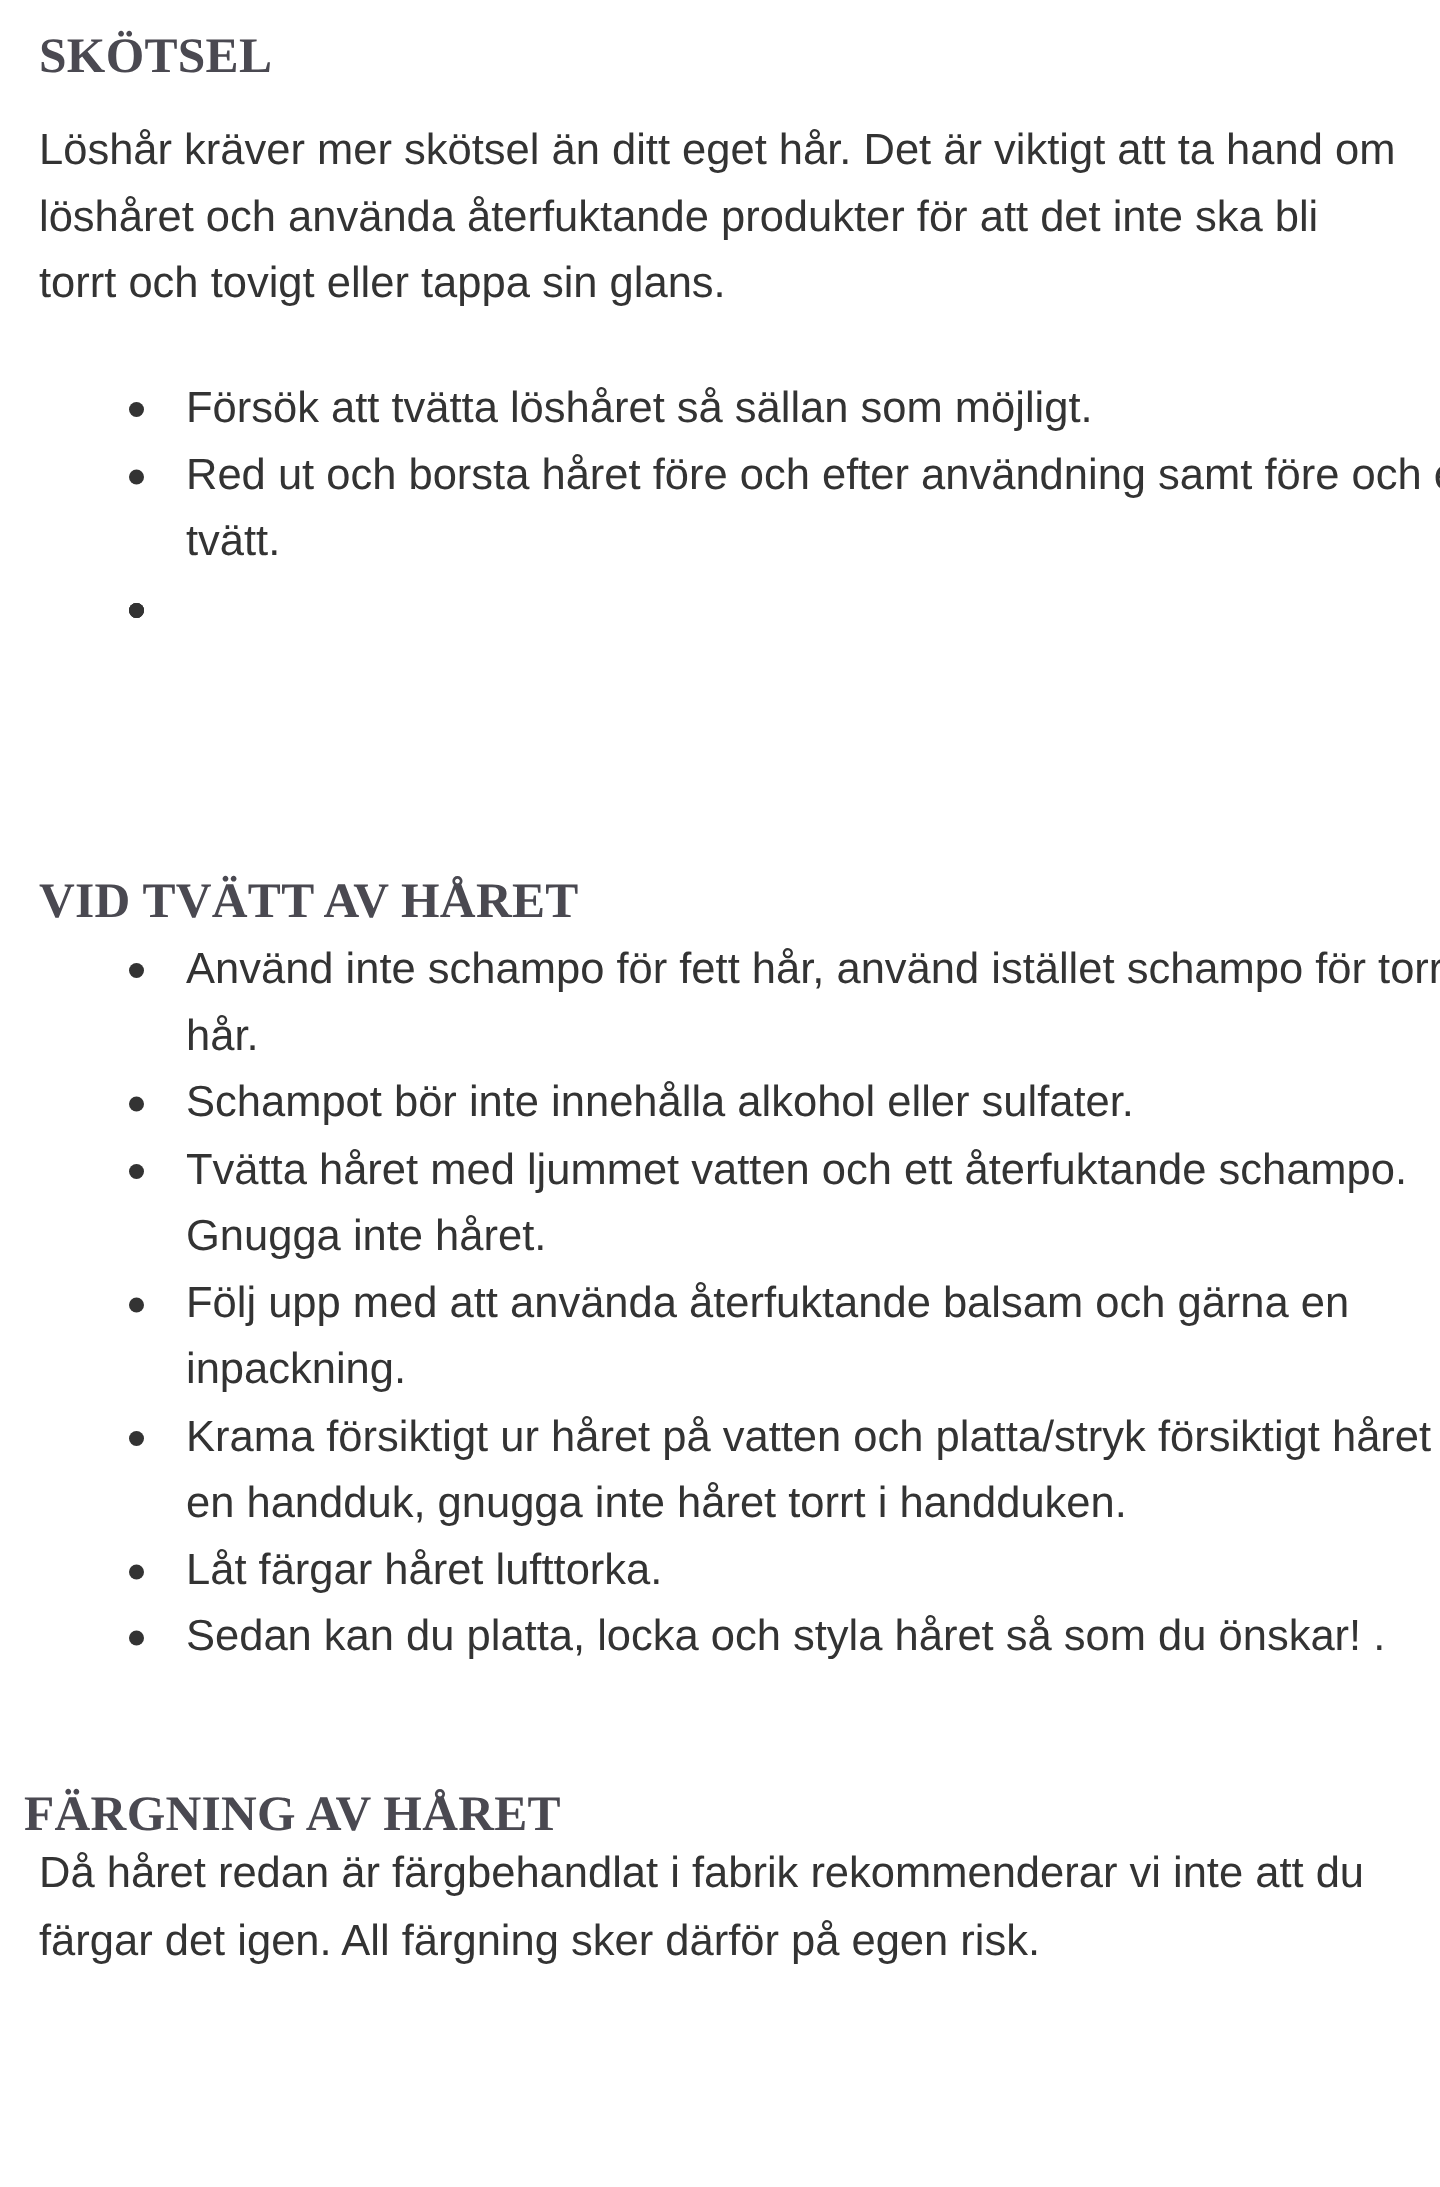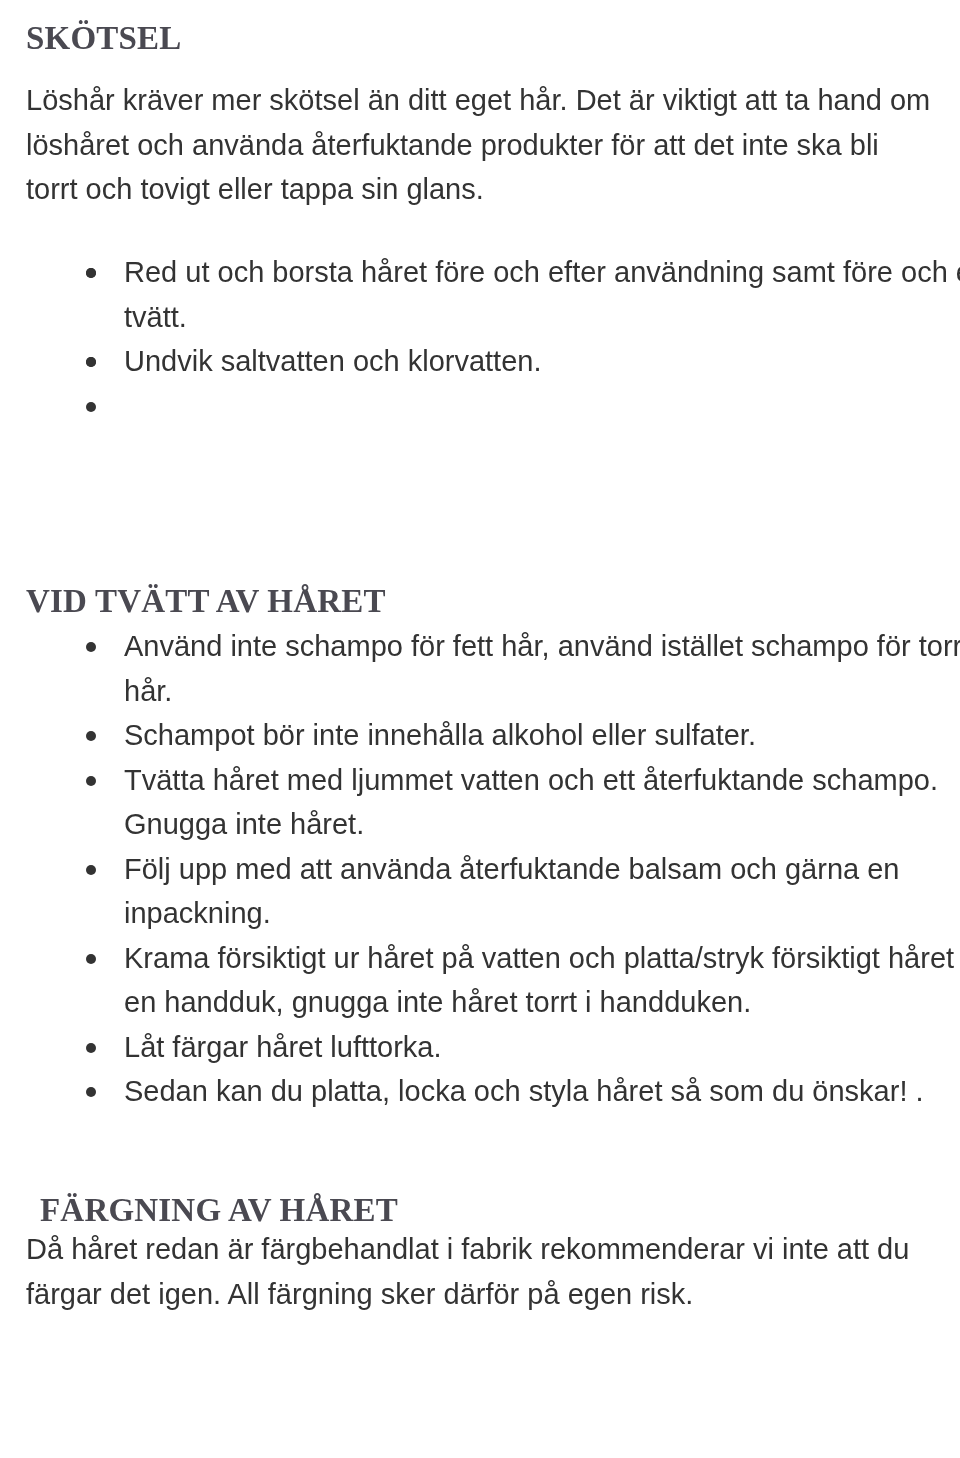--- a/index.html
+++ b/index.html
@@ -42,35 +42,35 @@
     top: 18px;
     width: 10px; height: 10px;
     border-radius: 50%;
     background: #333333;
   }
   #s1-title { position: absolute; top: 18px; left: 26px; }
   #s1-intro { position: absolute; top: 78px; left: 26px; width: 910px; }
   #s1-list  { position: absolute; top: 250px; left: 26px; width: 910px; }
   #s2-title { position: absolute; top: 581px; left: 26px; }
   #s2-list  { position: absolute; top: 624px; left: 26px; width: 910px; }
-  #s3-title { position: absolute; top: 1190px; left: 40px; }
+  #s3-title { position: absolute; top: 1190px; left: 16px; }
   #s3-intro { position: absolute; top: 1227px; left: 26px; width: 910px; }
 </style>
 </head>
 <body>
 
 <div class="page">
 
   <h2 id="s1-title" class="section-title">SKÖTSEL</h2>
   <p id="s1-intro" class="body-text">Löshår kräver mer skötsel än ditt eget hår. Det är viktigt att ta hand om löshåret och använda återfuktande produkter för att det inte ska bli torrt och tovigt eller tappa sin glans.</p>
   <ul id="s1-list" class="bullets">
-    <li><span class="dot"></span></li>
+    <li><span class="dot"></span><span>Försök att tvätta löshåret så sällan som möjligt.</span></li>
     <li><span class="dot"></span><span>Red ut och borsta håret före och efter användning samt före och efter tvätt.</span></li>
     <li><span class="dot"></span></li>
-    <li><span class="dot"></span><span>Undvik saltvatten och klorvatten.</span></li>
+    <li><span class="dot"></span></li>
     <li><span class="dot"></span></li>
   </ul>
 
   <h2 id="s2-title" class="section-title">VID TVÄTT AV HÅRET</h2>
   <ul id="s2-list" class="bullets">
     <li><span class="dot"></span><span>Använd inte schampo för fett hår, använd istället schampo för torrt hår.</span></li>
     <li><span class="dot"></span><span>Schampot bör inte innehålla alkohol eller sulfater.</span></li>
     <li><span class="dot"></span><span>Tvätta håret med ljummet vatten och ett återfuktande schampo. Gnugga inte håret.</span></li>
     <li><span class="dot"></span><span>Följ upp med att använda återfuktande balsam och gärna en inpackning.</span></li>
     <li><span class="dot"></span><span>Krama försiktigt ur håret på vatten och platta/stryk försiktigt håret med en handduk, gnugga inte håret torrt i handduken.</span></li>

